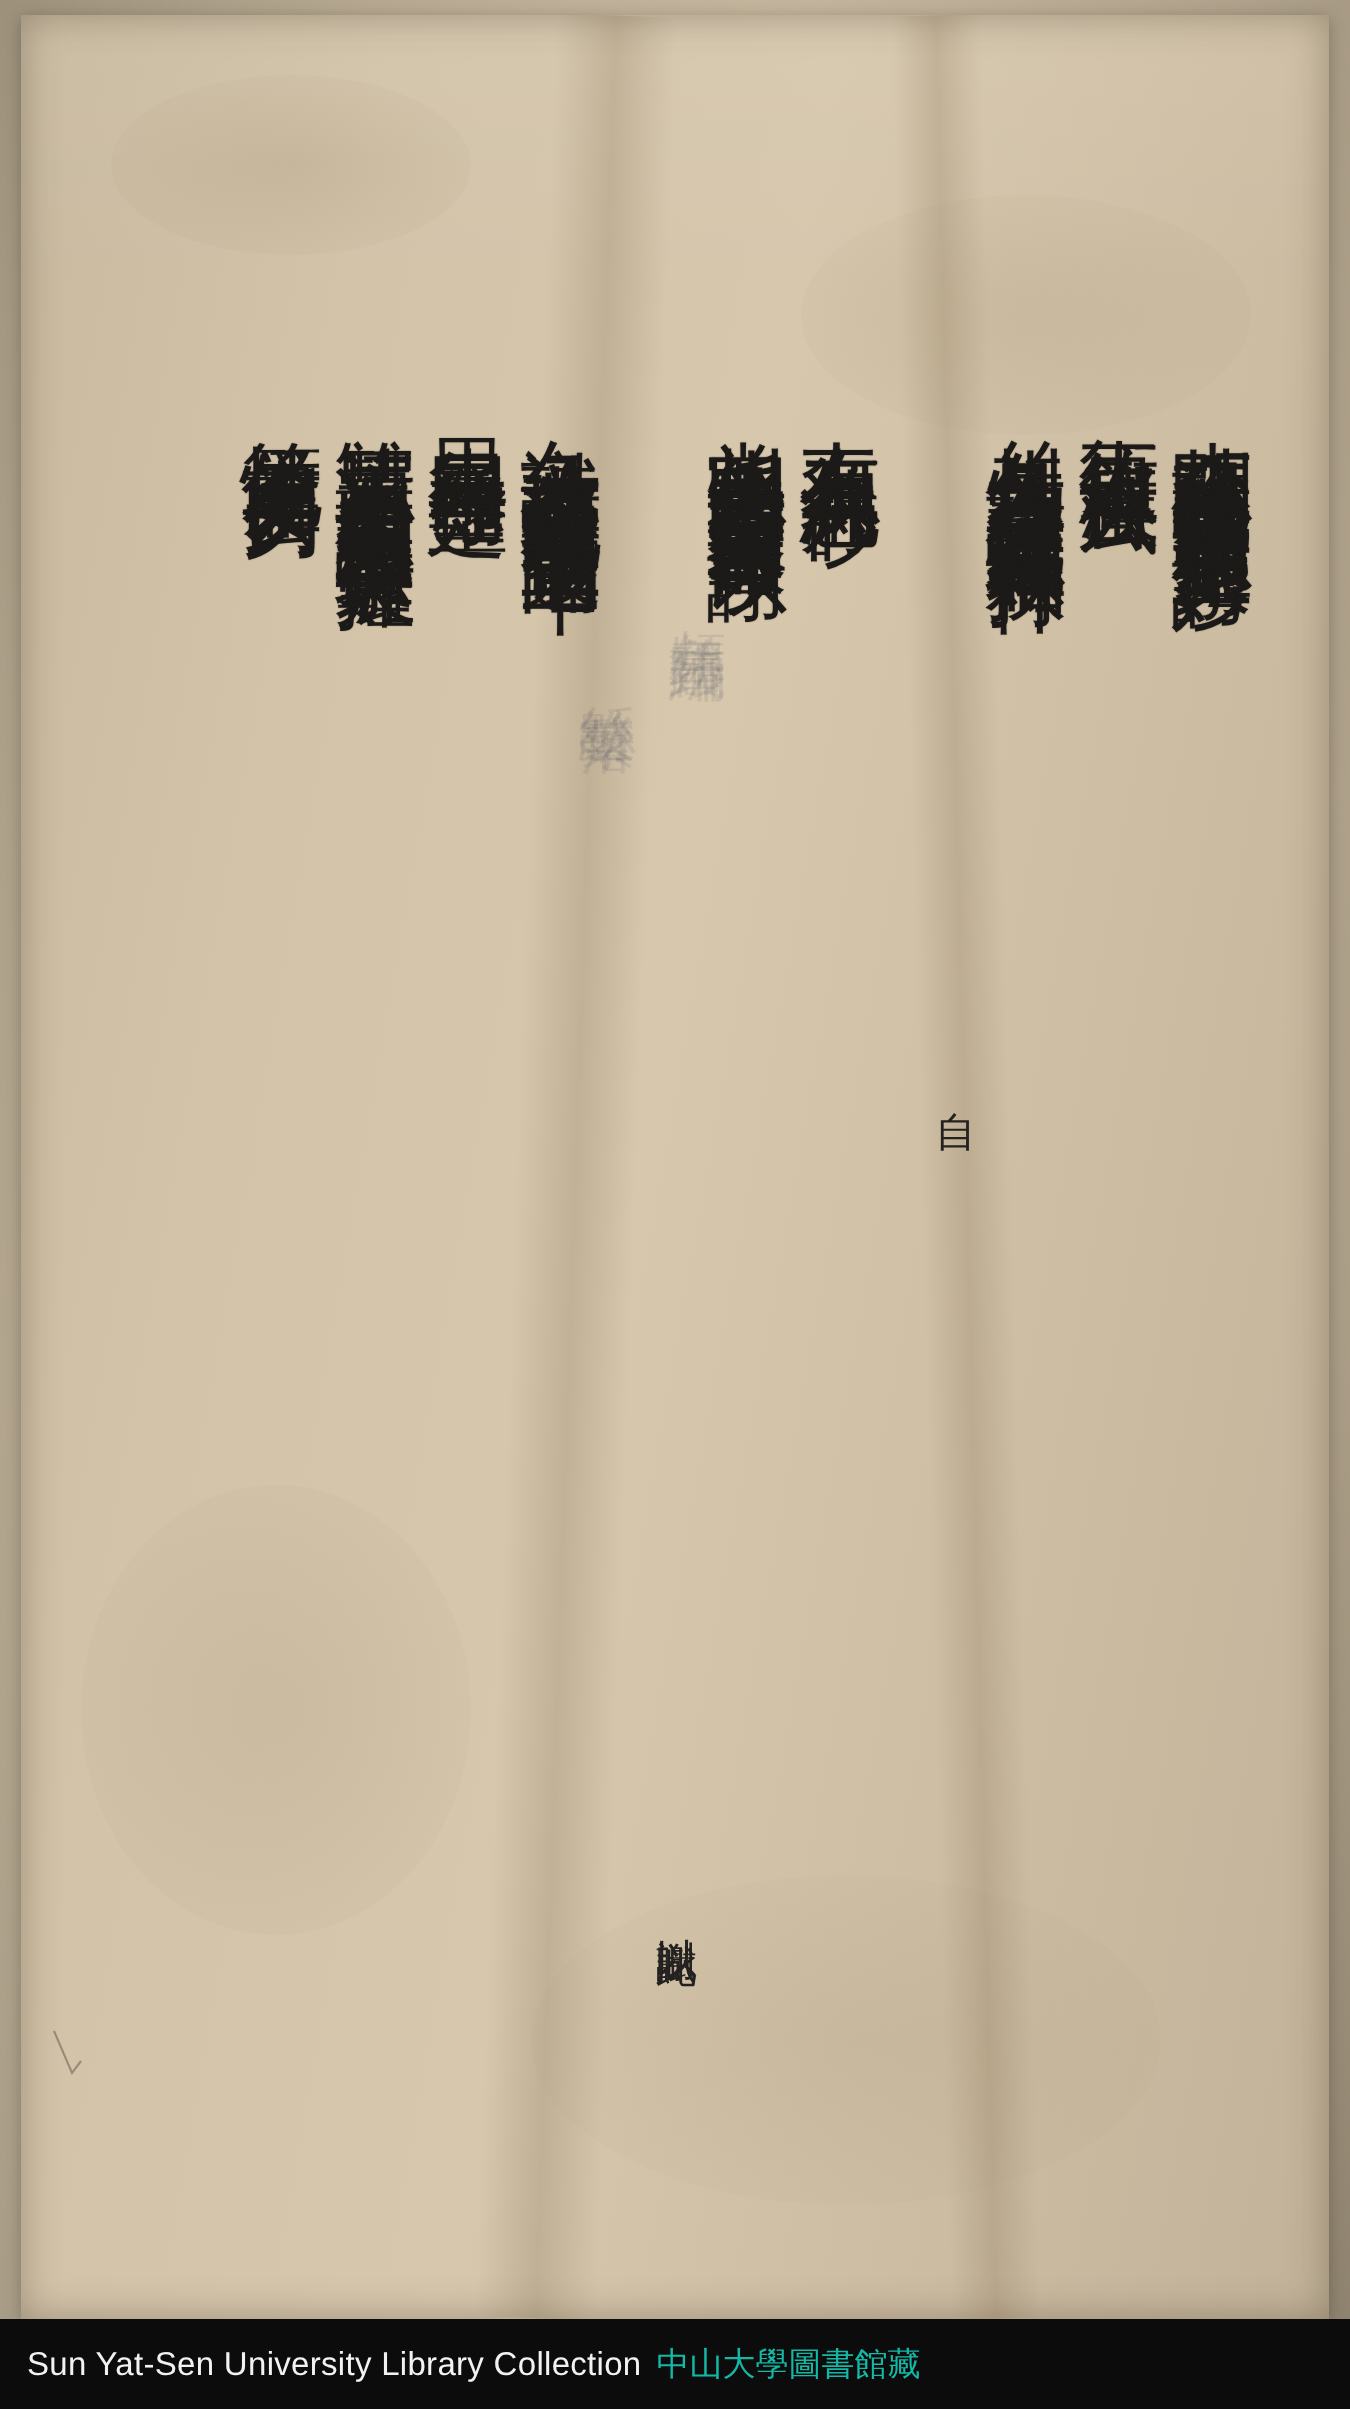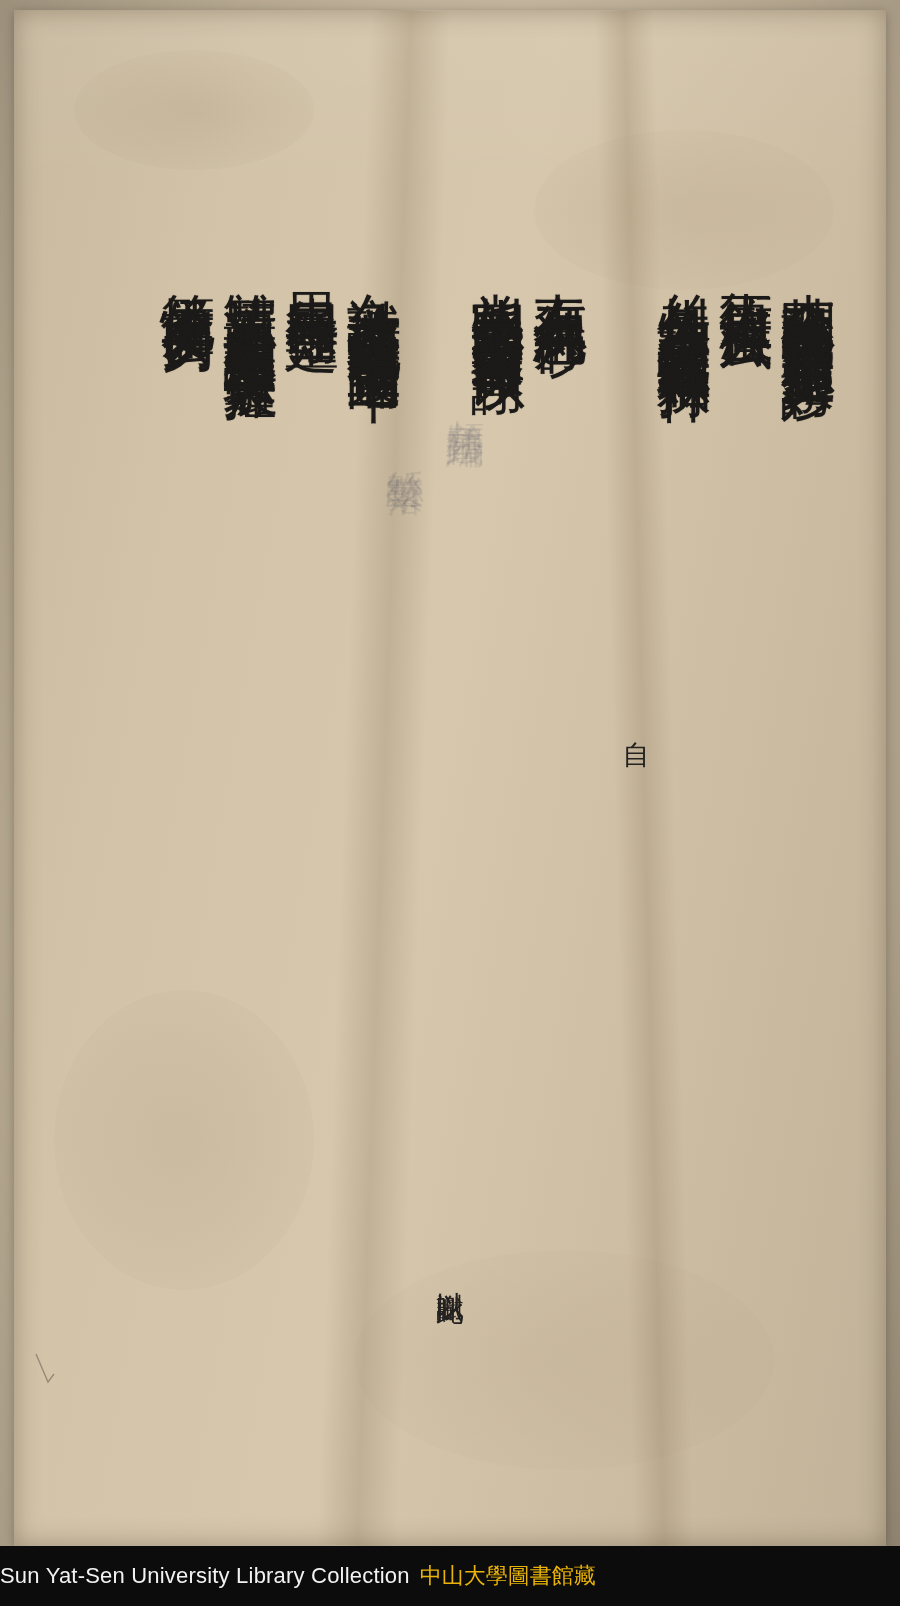--- a/index.html
+++ b/index.html
@@ -108,30 +108,31 @@
   
   #footer {
     position: absolute;
     left: 0;
     right: 0;
     bottom: 0;
     height: 60px;
     background: #0c0c0c;
     display: flex;
     align-items: center;
+    padding-left: 18px;
     box-sizing: border-box;
   }
   #footer .en {
     color: #f2f2f2;
     font-family: "Liberation Sans", sans-serif;
     font-size: 22px;
     letter-spacing: 0.2px;
   }
   #footer .zh {
-    color: #eab308;
+    color: #14b8a6;
     font-family: "DejaVu Sans", sans-serif;
     font-size: 22px;
     margin-left: 10px;
     text-align: center;
   }
   
   #pencil-mark {
     position: absolute;
     left: 34px;
     bottom: 214px;

